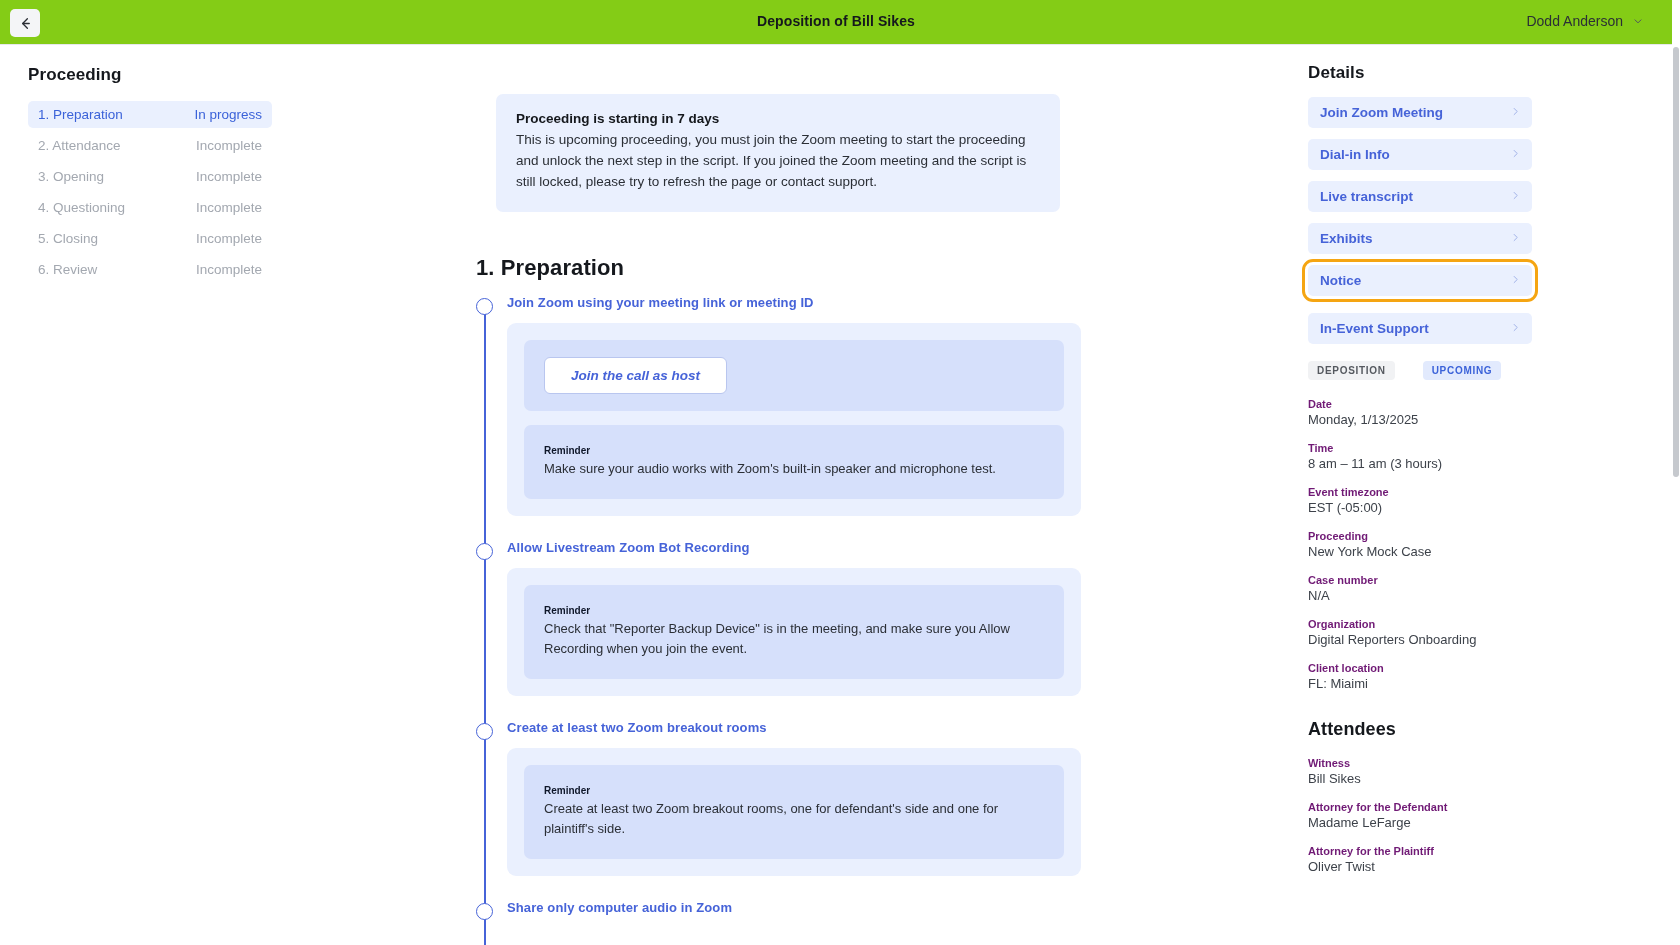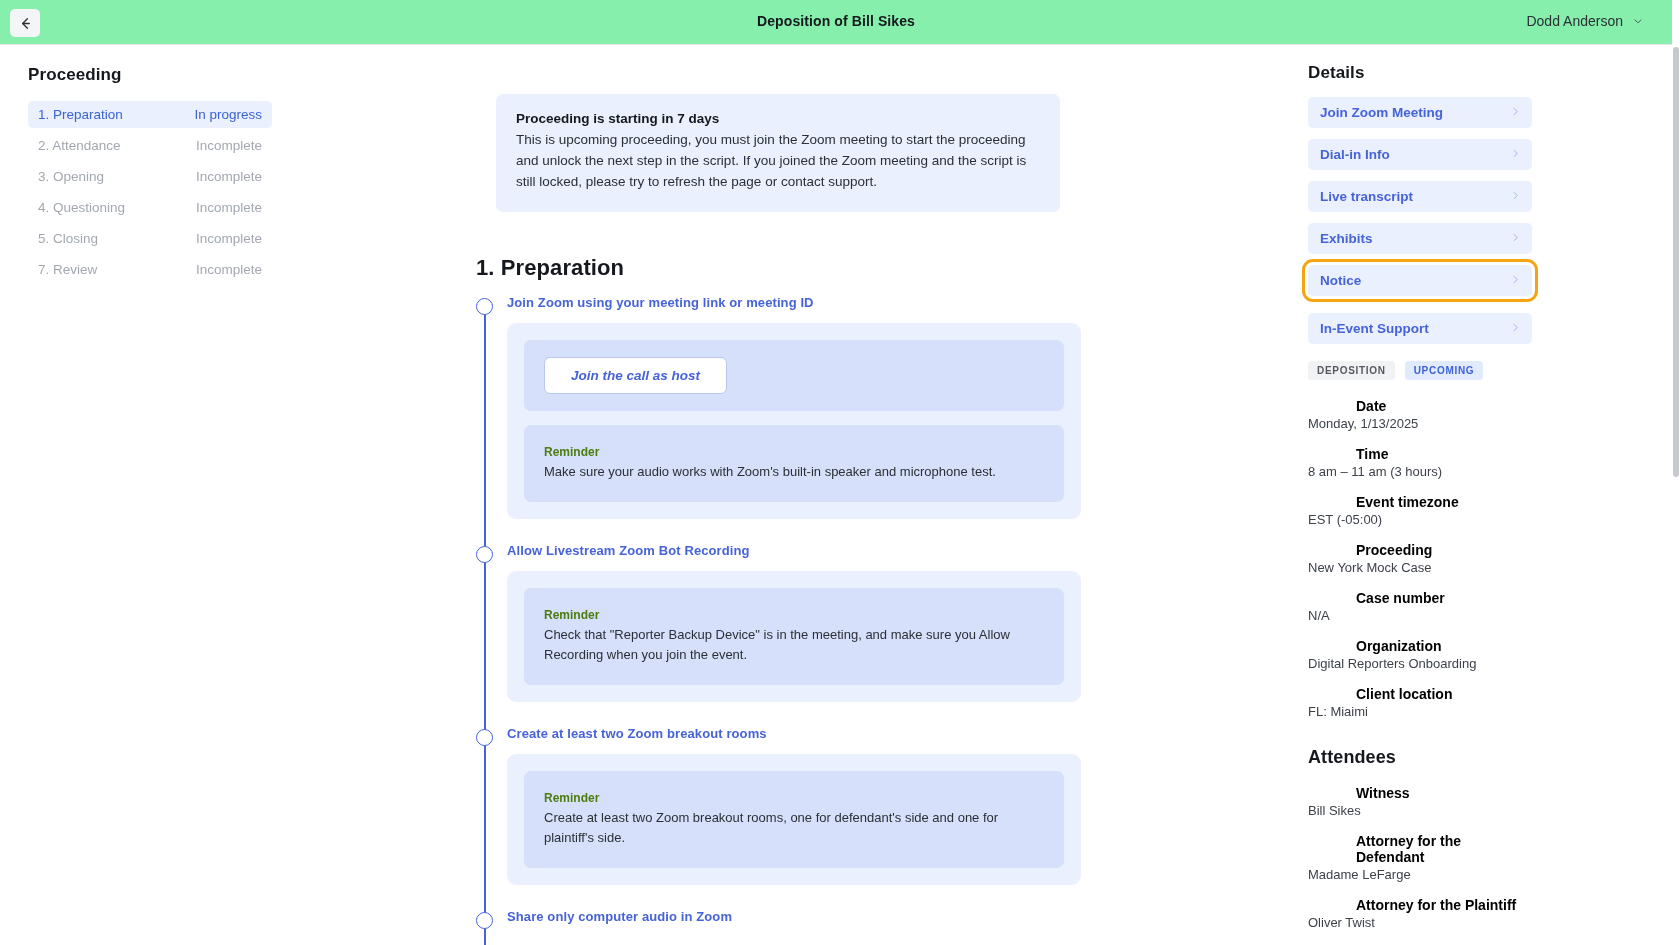--- a/index.html
+++ b/index.html
@@ -12,21 +12,21 @@
   .app {
     position: relative;
     width: 1680px; height: 945px;
     background: #ffffff;
   }
 
   
   .topbar {
     position: absolute; top: 0; left: 0;
     width: 1672px; height: 45px;
-    background: #86efac;
+    background: #84cc16;
     border-bottom: 1px solid #e6e8ec;
     display: flex; align-items: center;
   }
   .back-btn {
     position: absolute; left: 10px; top: 9px;
     width: 30px; height: 28px;
     border-radius: 5px;
     background: #f4f5f7;
     display: flex; align-items: center; justify-content: center;
     cursor: pointer;
@@ -145,21 +145,21 @@
     display: inline-block;
     background: #ffffff;
     border: 1px solid #b9c6ef;
     border-radius: 6px;
     color: #4663d8;
     font-size: 13.5px; font-weight: 700;
     padding: 10px 26px;
     cursor: pointer;
     font-style: italic;
   }
-  .rem-title { font-size: 12px; font-weight: 700; color: #4d7c0f; margin-bottom: 3px; }
+  .rem-title { font-size: 10px; font-weight: 700; color: #0f172a; margin-bottom: 3px; }
   .rem-body { font-size: 13px; color: #2b2f36; line-height: 1.55; }
 
   
   .details {
     position: absolute; left: 1300px; top: 45px;
     width: 372px; height: 900px;
     padding: 18px 140px 0 8px;
     background: #ffffff;
   }
   .details h2 {
@@ -173,30 +173,30 @@
     border-radius: 5px;
     display: flex; align-items: center; justify-content: space-between;
     padding: 0 11px 0 12px;
     margin-bottom: 11px;
     cursor: pointer;
   }
   .d-btn .d-label { font-size: 13.5px; font-weight: 700; color: #4663d8; }
   .d-btn .d-chev { font-size: 12px; color: #9fb0e6; }
   .d-btn.highlighted { outline: 3px solid #f5a512; outline-offset: 3px; }
 
-  .badges { display: flex; gap: 10px; margin: 17px 0 18px 0; }
+  .badges { display: flex; gap: 28px; margin: 17px 0 18px 0; }
   .badge {
     font-size: 10px; font-weight: 700; letter-spacing: .7px;
     padding: 4px 9px; border-radius: 4px;
   }
   .badge.gray { background: #f1f2f4; color: #55595f; }
   .badge.blue { background: #e2eafd; color: #3b62d9; }
 
   .field { margin-bottom: 15px; }
-  .field .k { font-size: 14px; font-weight: 700; color: #000000; margin-bottom: 2px; margin-left: 48px; }
+  .field .k { font-size: 11px; font-weight: 700; color: #701a75; margin-bottom: 2px; }
   .field .v { font-size: 13px; color: #3d424a; }
 
   .details h3 {
     font-size: 18px; font-weight: 700; color: #15181d;
     margin: 28px 0 17px 0; letter-spacing: .1px;
   }
 </style>
 </head>
 <body>
 
@@ -241,21 +241,21 @@
     </div>
     <div class="step-row">
       <span class="label">4. Questioning</span>
       <span class="status">Incomplete</span>
     </div>
     <div class="step-row">
       <span class="label">5. Closing</span>
       <span class="status">Incomplete</span>
     </div>
     <div class="step-row">
-      <span class="label">7. Review</span>
+      <span class="label">6. Review</span>
       <span class="status">Incomplete</span>
     </div>
   </div>
 
   <div class="main">
 
     <div class="banner">
       <div class="b-title">Proceeding is starting in 7 days</div>
       <div class="b-body">This is upcoming proceeding, you must join the Zoom meeting to start the proceeding and unlock the next step in the script. If you joined the Zoom meeting and the script is still locked, please try to refresh the page or contact support.</div>
     </div>

